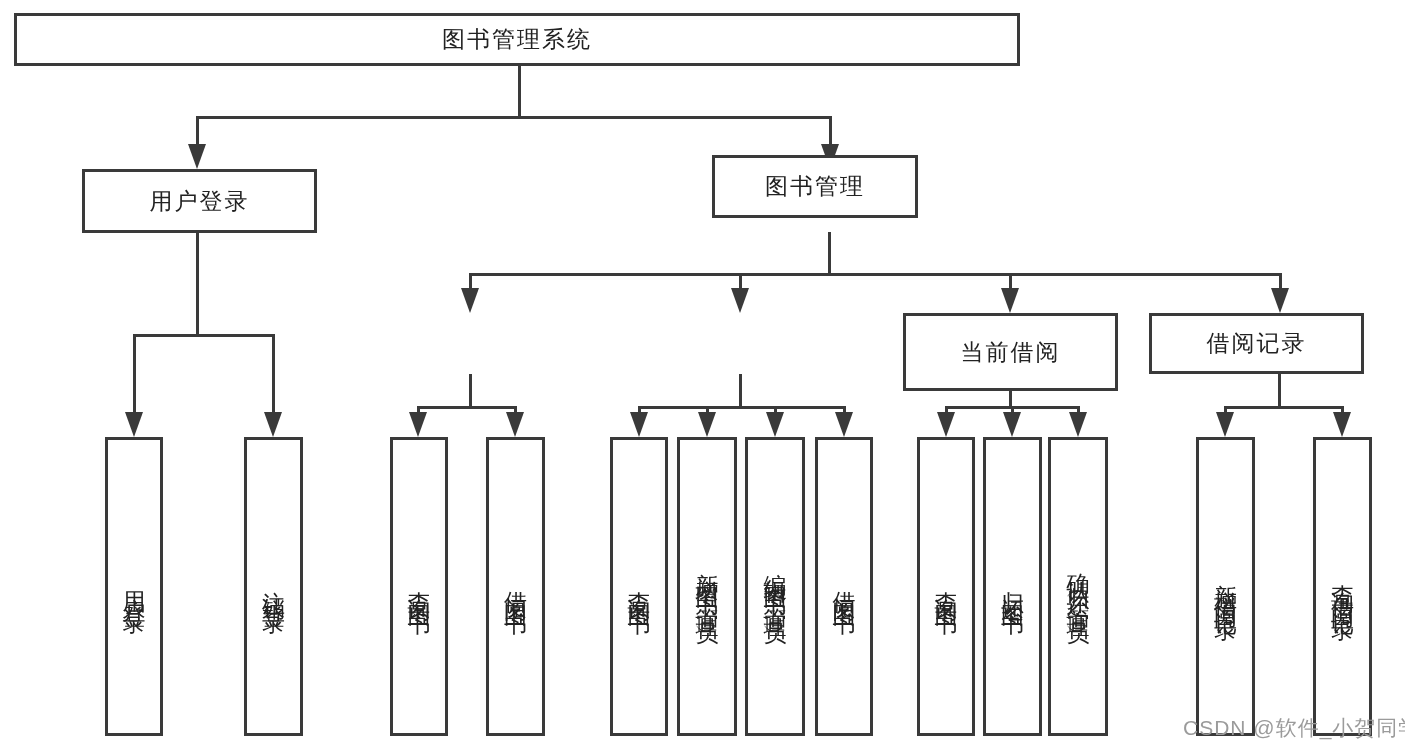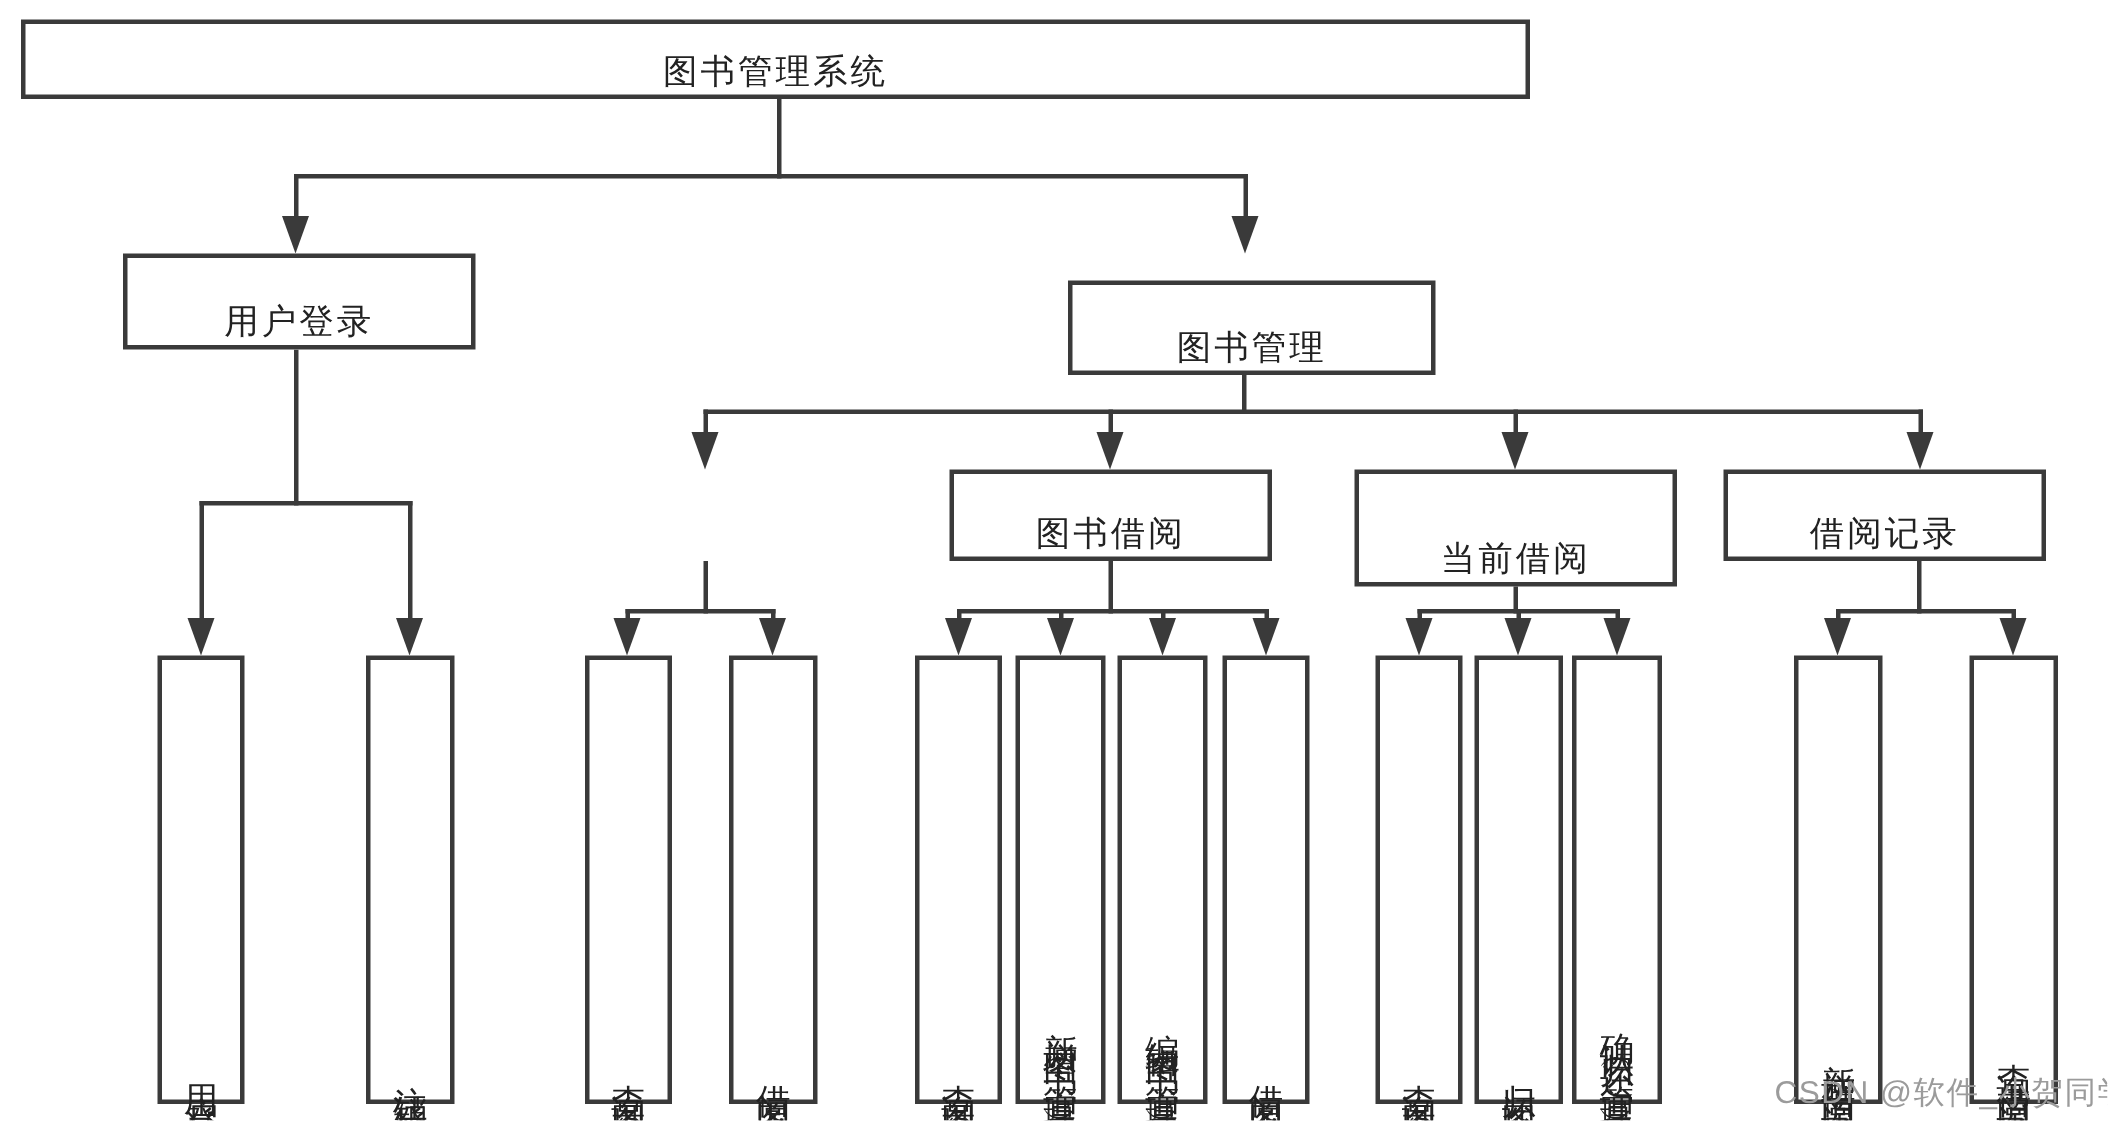--- a/index.html
+++ b/index.html
@@ -8,21 +8,21 @@
     --wm:#9b9b9b;
     --bg:#ffffff;
   }
   html,body{margin:0;padding:0;background:var(--bg);}
   #canvas{
     position:relative;width:1405px;height:747px;background:var(--bg);
     font-family:"Liberation Sans","DejaVu Sans",sans-serif;overflow:hidden;
   }
   .box{
     position:absolute;border:3px solid var(--line);background:#fff;
-    display:flex;align-items:flex-end;justify-content:center;box-sizing:border-box;
+    display:flex;align-items:center;justify-content:center;box-sizing:border-box;
   }
   .lbl{font-size:23px;letter-spacing:2px;color:var(--text);white-space:nowrap;}
   .leaf .lbl{
     writing-mode:vertical-rl;text-orientation:mixed;
     letter-spacing:7px;white-space:normal;line-height:1;
   }
   .hl,.vl{position:absolute;background:var(--line);}
   .arrow{
     position:absolute;width:0;height:0;
     border-left:9px solid transparent;border-right:9px solid transparent;
@@ -97,27 +97,24 @@
   <div class="arrow" style="left:1216px;top:412px;"></div>
   <div class="arrow" style="left:1333px;top:412px;"></div>
 
   <div class="box" style="left:14px;top:13px;width:1006px;height:53px;">
     <span class="lbl">图书管理系统</span>
   </div>
 
   <div class="box" style="left:82px;top:169px;width:235px;height:64px;">
     <span class="lbl">用户登录</span>
   </div>
-  <div class="box" style="left:712px;top:187px;width:245px;height:63px;">
+  <div class="box" style="left:712px;top:155px;width:206px;height:63px;">
     <span class="lbl">图书管理</span>
   </div>
 
-  <div class="box" style="left:633px;top:313px;width:215px;height:61px;">
-    <span class="lbl">图书借阅</span>
-  </div>
   <div class="box" style="left:903px;top:313px;width:215px;height:78px;">
     <span class="lbl">当前借阅</span>
   </div>
   <div class="box" style="left:1149px;top:313px;width:215px;height:61px;">
     <span class="lbl">借阅记录</span>
   </div>
 
   <div class="box leaf" style="left:105px;top:437px;width:58px;height:299px;">
     <span class="lbl">用户登录</span>
   </div>

